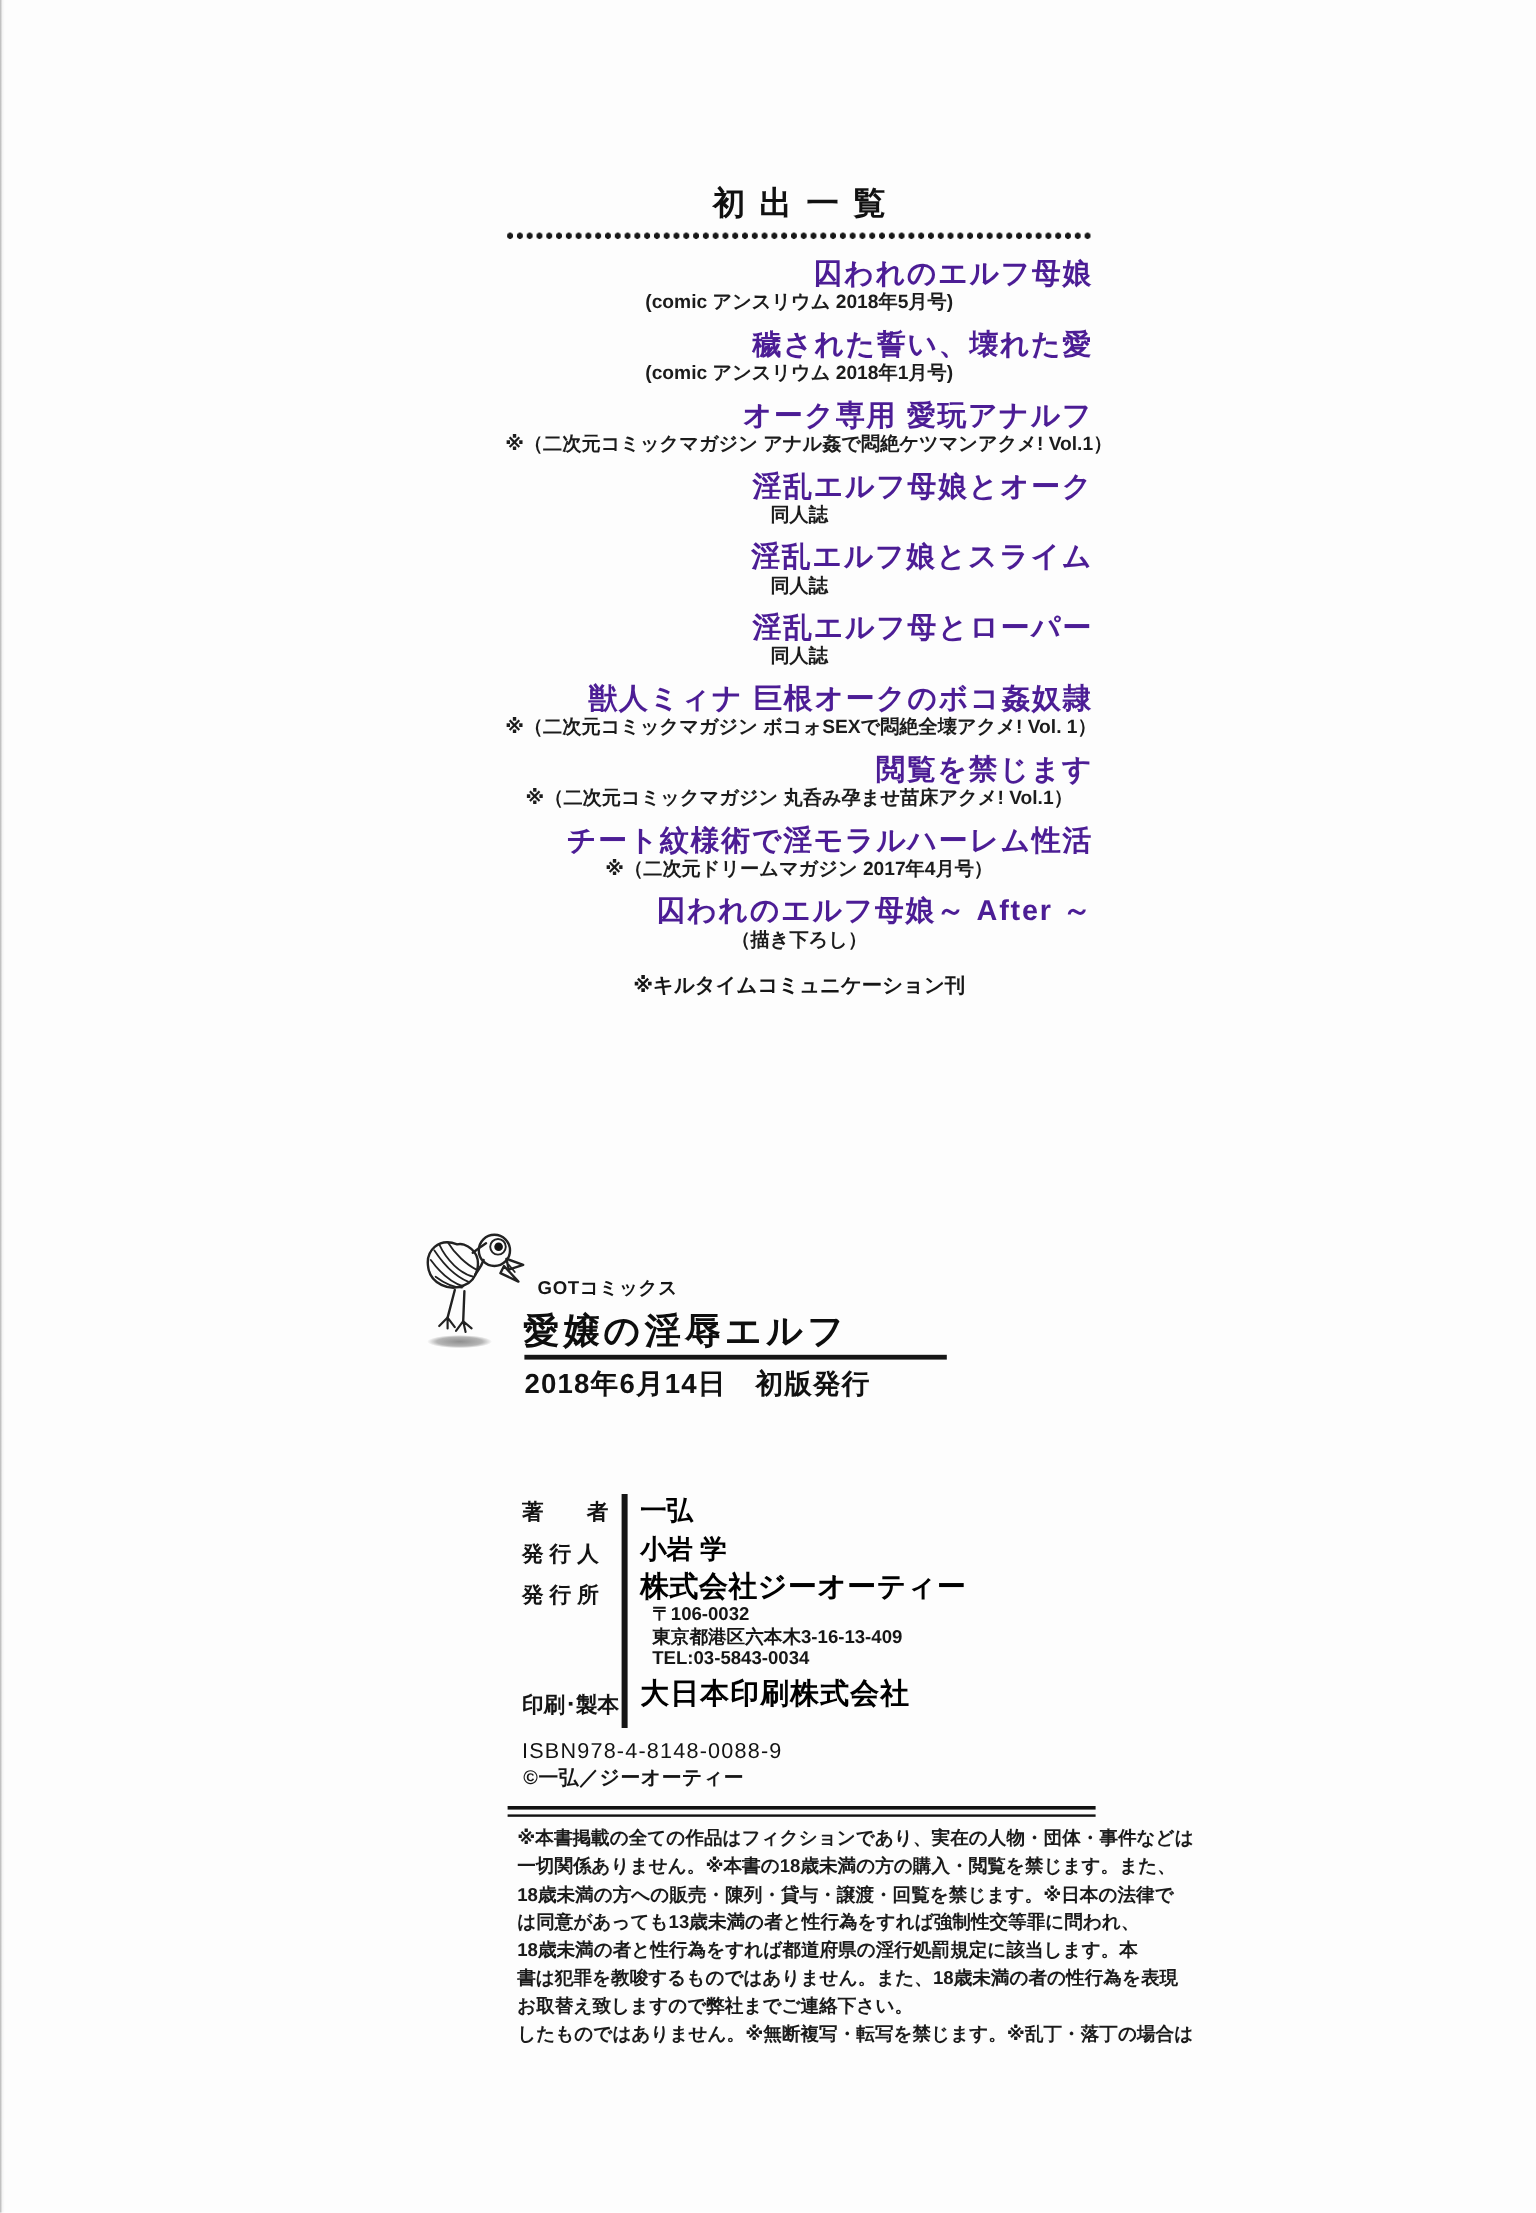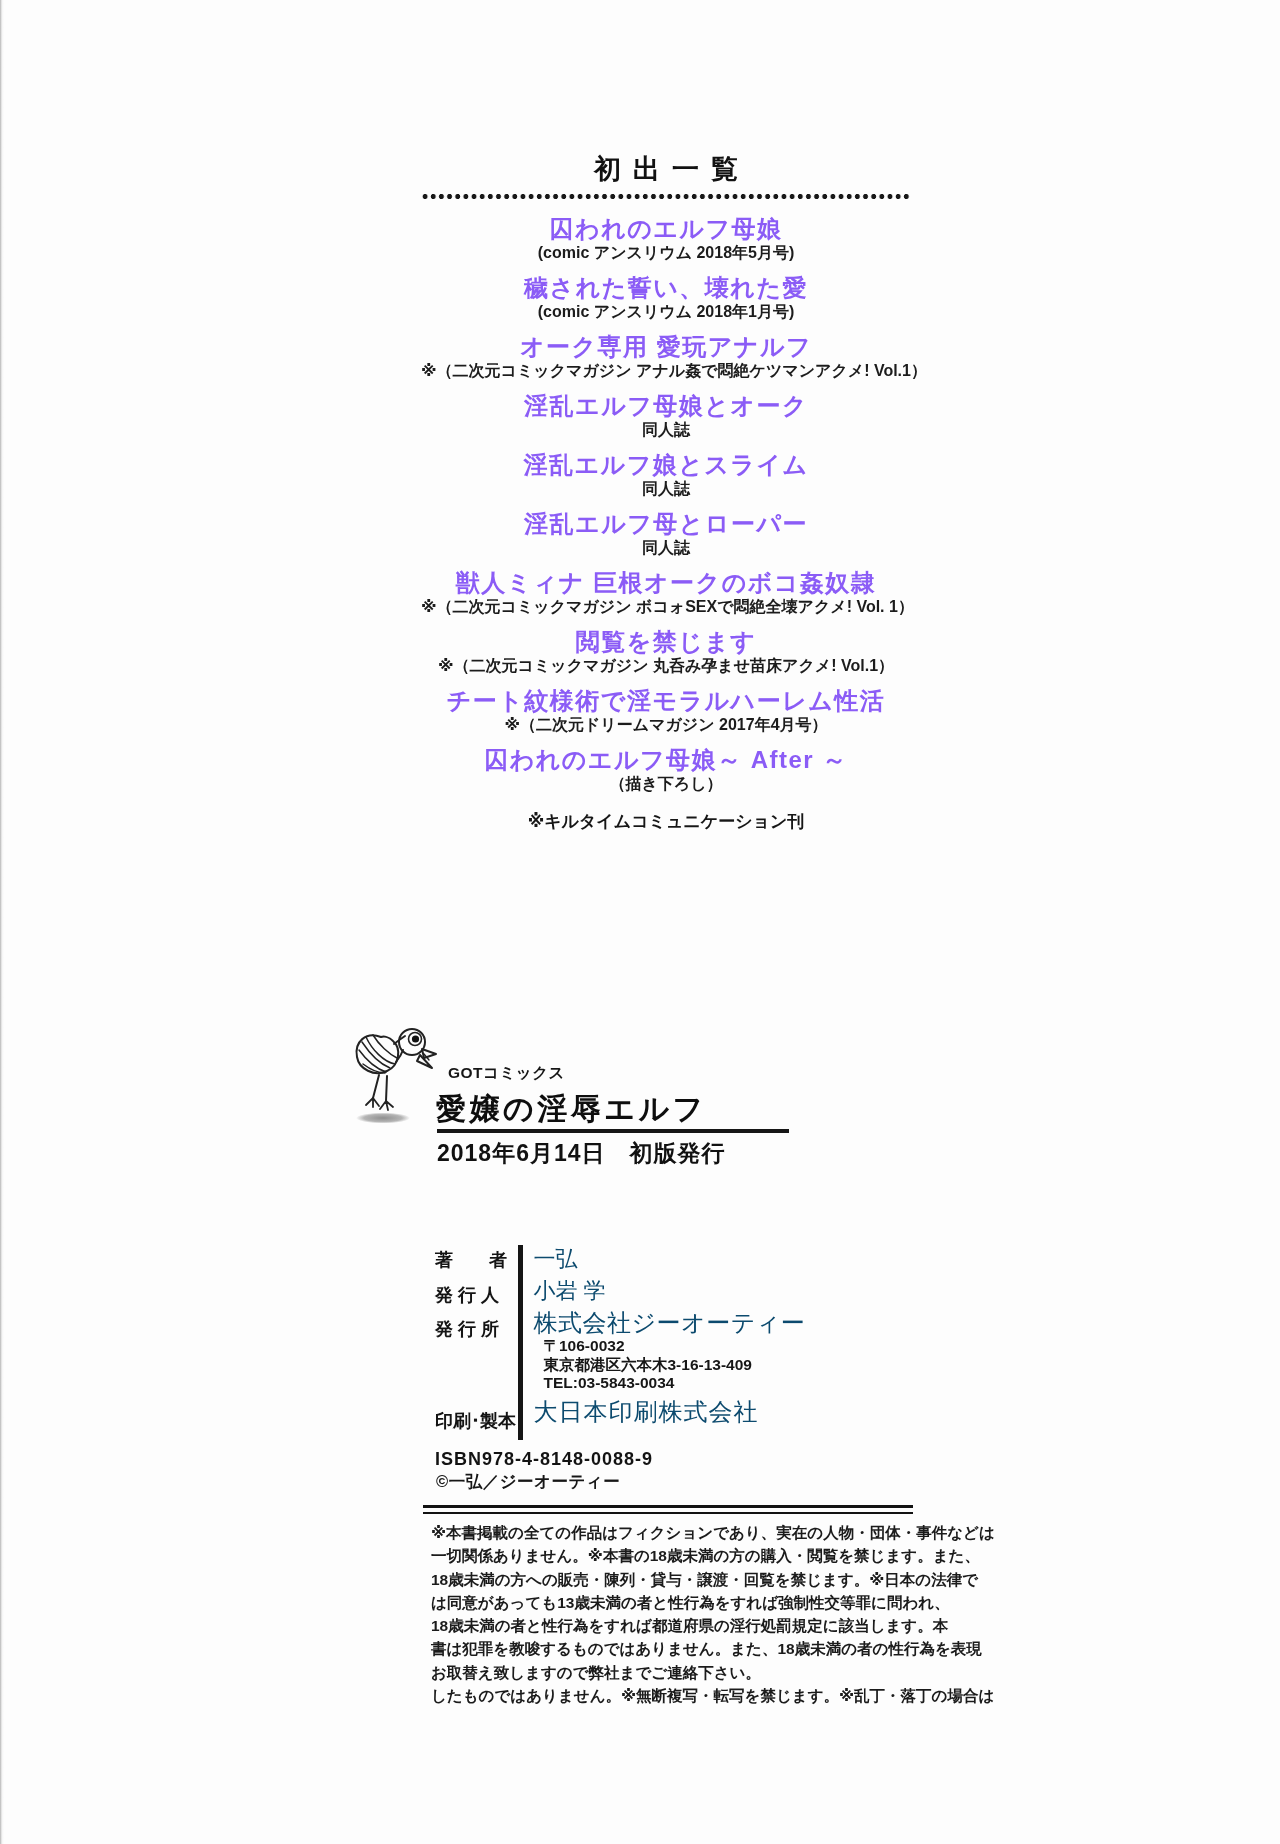--- a/index.html
+++ b/index.html
@@ -28,21 +28,21 @@
   }
   .dots{
     margin:10px auto 0;width:490px;height:7px;
     background-image:radial-gradient(circle closest-side, #181818 2.35px, rgba(0,0,0,0) 2.8px);
     background-size:8.2px 7px;background-repeat:round no-repeat;
   }
   .entries{list-style:none;margin:15px 0 0;padding:0;}
   .entry{height:59px;}
   .etitle{
     font-size:24px;line-height:27px;font-weight:700;
-    letter-spacing:1.5px;white-space:nowrap;color:#8b5cf6;
+    letter-spacing:1.5px;white-space:nowrap;color:#4c1d95;text-align:right;
   }
   .esrc{
     margin-top:2px;font-size:16px;line-height:18px;font-weight:700;
     white-space:nowrap;color:#1c1c1c;
   }
   .pub-note{
     margin-top:7px;font-size:17px;line-height:19px;font-weight:700;color:#161616;
   }
 
   
@@ -67,31 +67,31 @@
     position:absolute;left:435px;top:1245px;display:flex;align-items:stretch;
   }
   .labels{width:80px;flex:none;}
   .lbl{font-size:18px;font-weight:700;color:#141414;padding-top:3px;white-space:nowrap;}
   .lbl.r1{height:32px;}
   .lbl.r2{height:31px;}
   .lbl.r3{height:89px;}
   .lbl.r4{height:31px;}
   .vbar{width:4.5px;flex:none;background:#151515;margin-left:3px;}
   .values{padding-left:11px;}
-  .val{font-weight:400;color:#0c4a6e;white-space:nowrap;}
+  .val{font-weight:700;color:#000000;white-space:nowrap;}
   .val.v1{height:32px;font-size:22px;line-height:28px;}
   .val.v2{height:31px;font-size:22px;line-height:28px;}
   .val.v3{height:29px;font-size:24px;line-height:29px;letter-spacing:.5px;}
   .addr{height:60px;padding-left:10px;}
   .addr div{font-size:15.5px;line-height:18.7px;font-weight:700;color:#161616;white-space:nowrap;}
   .val.v4{height:31px;font-size:24px;line-height:30px;letter-spacing:1px;}
 
   .isbn{
     position:absolute;left:435px;top:1449px;
-    font-size:18px;font-weight:700;letter-spacing:1px;color:#131313;
+    font-size:18px;font-weight:400;letter-spacing:1px;color:#131313;
   }
   .copyright{
     position:absolute;left:436px;top:1471px;
     font-size:16.5px;font-weight:700;letter-spacing:.5px;color:#161616;
   }
 
   
   .double-rule{
     position:absolute;left:423px;top:1505px;width:490px;height:9px;
     border-top:3.5px solid #121212;border-bottom:2px solid #121212;

